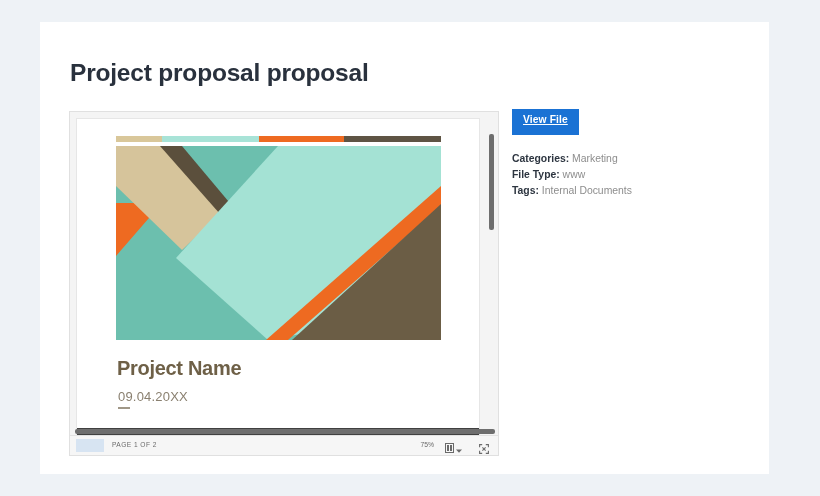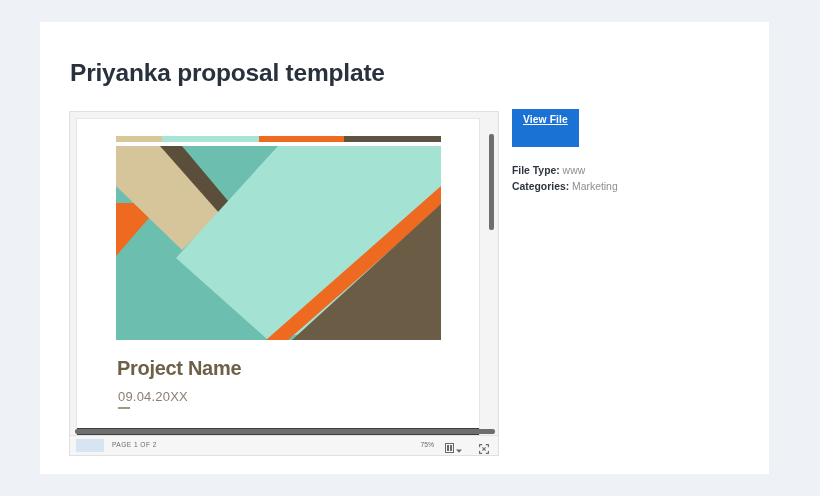--- a/index.html
+++ b/index.html
@@ -185,21 +185,21 @@
     left: 472px; top: 87px;
     width: 230px;
   }
   #view-file-btn {
     display: inline-block;
     background: #1a72d4;
     color: #ffffff;
     font-size: 10.3px;
     font-weight: bold;
     text-decoration: underline;
-    padding: 5px 11px 22px 11px;
+    padding: 5px 11px 10px 11px;
     border: none;
     cursor: pointer;
     font-family: "Liberation Sans", sans-serif;
     letter-spacing: 0.1px;
   }
   #meta-list {
     margin-top: 16px;
   }
   .meta-row {
     font-size: 10.4px;
@@ -210,21 +210,21 @@
   .meta-label {
     font-weight: bold;
     color: #2d3540;
   }
 </style>
 </head>
 <body>
 
 <div id="card">
 
-  <h1 id="page-title">Priyanka proposal template</h1>
+  <h1 id="page-title">Project proposal proposal</h1>
 
   <div id="viewer">
 
     <div id="viewer-scrollarea">
       <div id="doc-page">
 
         <div id="top-rule">
             <div class="seg" style="background: rgb(217, 199, 154); width: 14%;"></div>
             <div class="seg" style="background: rgb(168, 227, 215); width: 30%;"></div>
             <div class="seg" style="background: rgb(238, 106, 33); width: 26%;"></div>
@@ -300,18 +300,19 @@
           </svg>
         </span>
       </div>
 
     </div>
   </div>
 
   <div id="meta-panel">
     <button id="view-file-btn">View File</button>
     <div id="meta-list">
+        <div class="meta-row"><span class="meta-label">Categories:</span><span> Marketing</span></div>
         <div class="meta-row"><span class="meta-label">File Type:</span><span> www</span></div>
-        <div class="meta-row"><span class="meta-label">Categories:</span><span> Marketing</span></div>
+        <div class="meta-row"><span class="meta-label">Tags:</span><span> Internal Documents</span></div>
       </div>
   </div>
 
 </div>
 
 </body></html>

